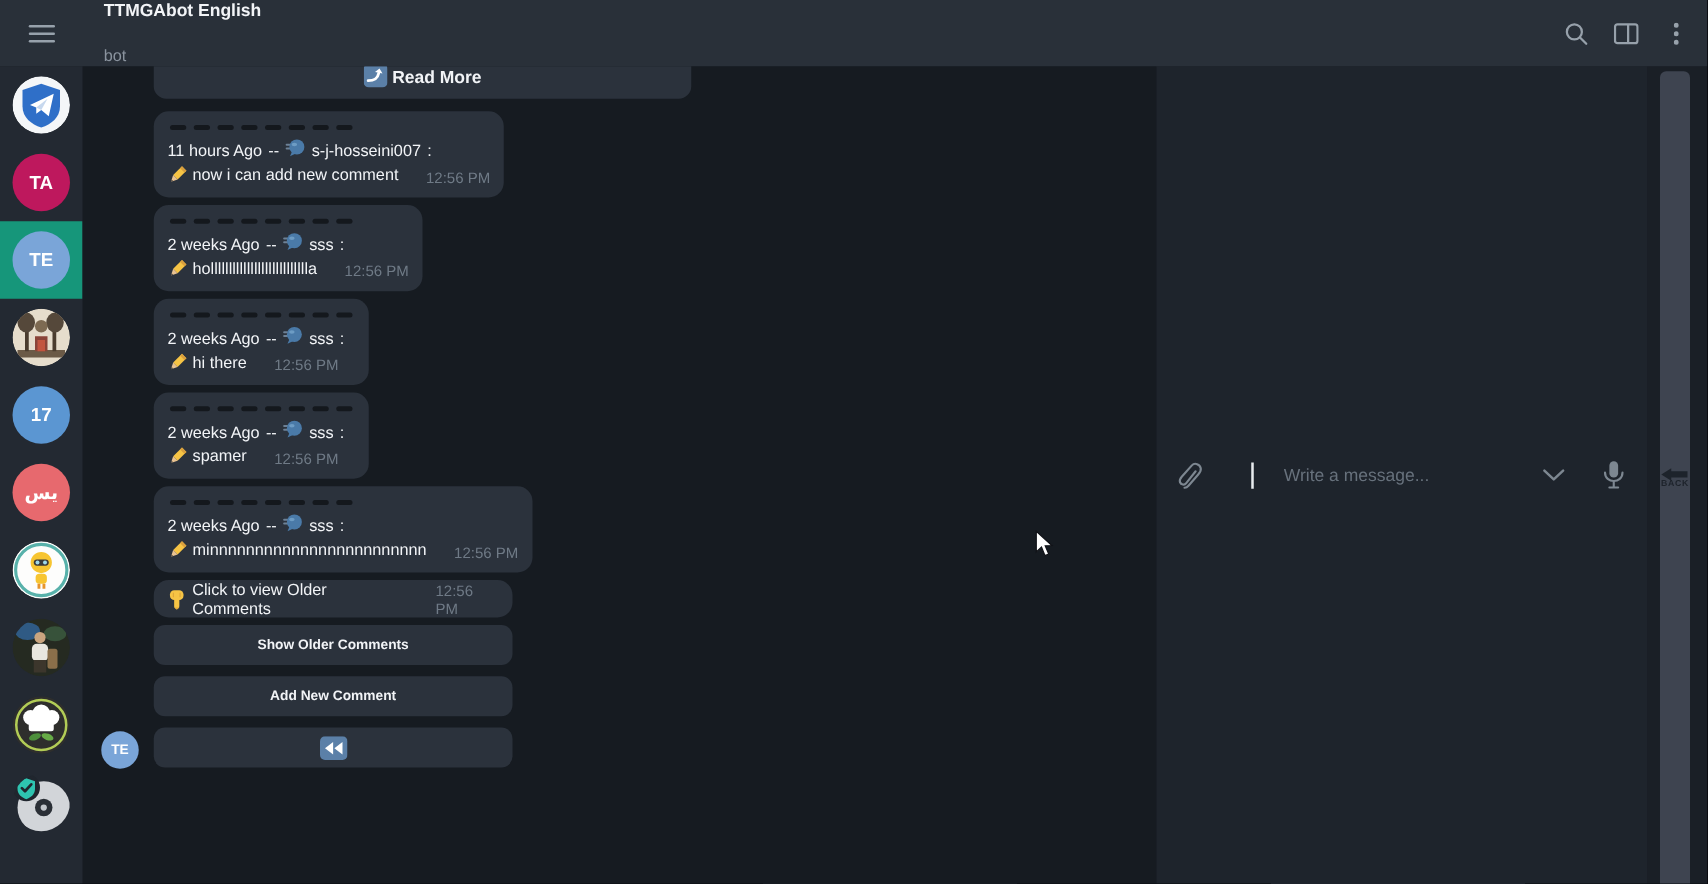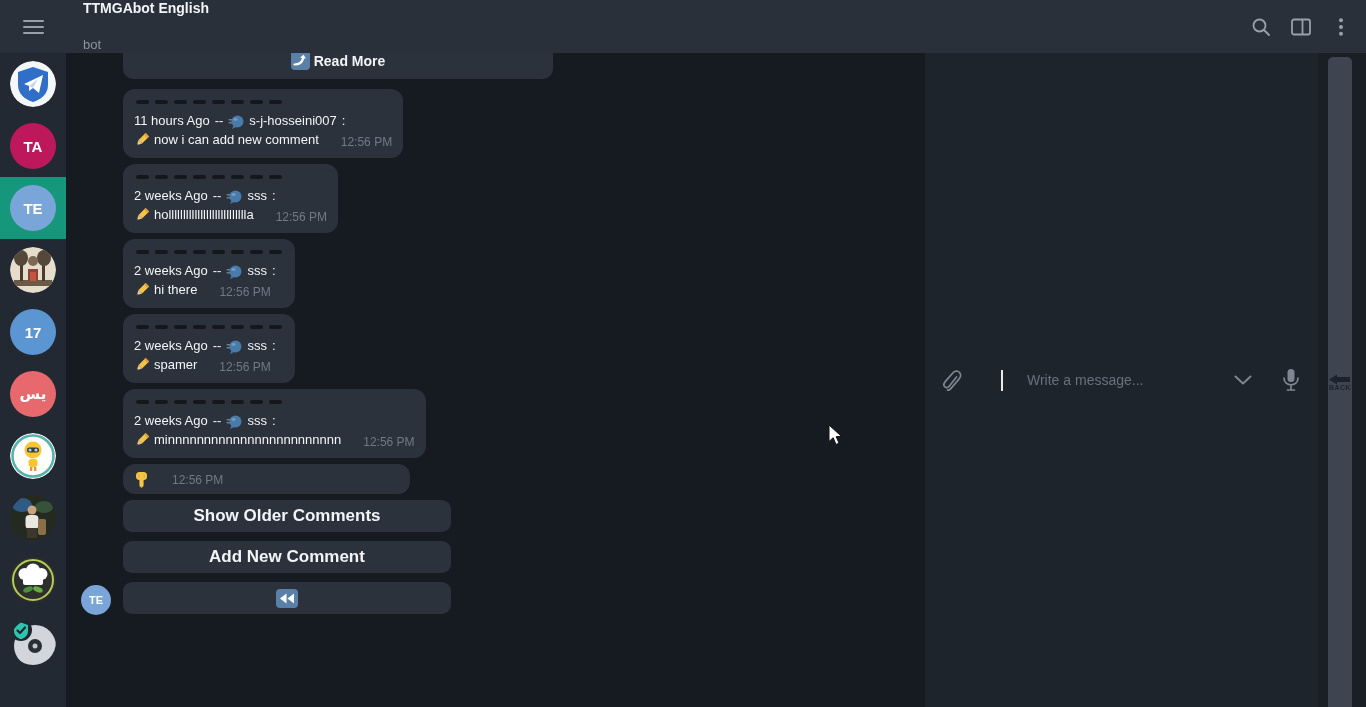--- a/index.html
+++ b/index.html
@@ -32,26 +32,26 @@
 
   
   .main{position:absolute;top:53px;left:66px;width:1300px;height:654px;display:flex;}
   .scroll{flex:1 1 auto;overflow:hidden;padding-left:57px;position:relative;background:var(--chat-bg);}
   .bubble{background:var(--bubble-bg);border-radius:12px;color:var(--text-primary);}
   .read-more{width:430px;height:37px;margin-top:-11px;margin-bottom:10px;border-radius:10px;display:flex;align-items:center;justify-content:center;gap:4px;font-weight:bold;font-size:14px;cursor:pointer;}
   .msg{display:inline-block;padding:9px 11px;margin-bottom:6px;font-size:13px;min-width:150px;}
   .msg-block{display:flex;flex-direction:column;align-items:flex-start;}
   .dashes{display:flex;gap:6px;margin:2px 2px 7px 2px;}
   .dashes span{display:block;width:13px;height:4px;border-radius:2px;background:var(--dash-color);}
-  .meta-line{display:flex;align-items:flex-end;gap:5px;line-height:19px;white-space:nowrap;}
+  .meta-line{display:flex;align-items:flex-start;gap:5px;line-height:19px;white-space:nowrap;}
   .text-line{display:flex;align-items:center;gap:4px;line-height:19px;white-space:nowrap;}
   .time{font-size:12px;color:var(--time-color);margin-left:18px;align-self:flex-end;transform:translateY(3px);}
   .single{width:287px;height:30px;display:flex;align-items:center;gap:5px;padding:0 11px;margin-bottom:6px;font-size:13px;}
   .single .time{transform:translateY(1px);align-self:center;}
-  .action-btn{width:328px;height:32px;border-radius:9px;display:flex;align-items:center;justify-content:center;font-size:17px;font-weight:bold;margin-bottom:9px;cursor:pointer;}
+  .action-btn{width:287px;height:32px;border-radius:9px;display:flex;align-items:center;justify-content:center;font-size:11px;font-weight:bold;margin-bottom:9px;cursor:pointer;}
   .rewind-row{position:relative;width:287px;height:32px;margin-bottom:10px;}
   .rewind-row .action-btn{position:absolute;left:0;top:0;margin:0;}
   .mini-avatar{position:absolute;left:-42px;top:3px;width:30px;height:30px;border-radius:50%;color:#fff;font-size:11px;font-weight:bold;display:flex;align-items:center;justify-content:center;}
 
   
   .composer{flex:0 0 52px;background:var(--composer-bg);display:flex;align-items:center;padding:0 14px;gap:22px;}
   .clip{width:26px;height:26px;display:flex;align-items:center;justify-content:center;cursor:pointer;margin-right:14px;}
   .caret{width:2px;height:21px;background:#e8ebee;margin-right:2px;}
   .msg-input{flex:1;background:transparent;border:none;outline:none;color:var(--text-primary);font-size:14px;font-family:inherit;}
   .msg-input::placeholder{color:var(--placeholder-color);}
@@ -402,20 +402,21 @@
 </div>
 
       <div class="single bubble">
         <svg width="15" height="17" viewBox="0 0 15 17">
           <rect x="2" y="1" width="11" height="8" rx="3.5" fill="#f6c445"></rect>
           <rect x="5.4" y="6" width="4.2" height="10" rx="2.1" fill="#f6c445"></rect>
           <path d="M5.4 15 L9.6 15 L7.5 17 Z" fill="#e0a93a"></path>
           <line x1="4.8" y1="3.2" x2="4.8" y2="6.8" stroke="#e0a93a" stroke-width="1"></line>
           <line x1="10.2" y1="3.2" x2="10.2" y2="6.8" stroke="#e0a93a" stroke-width="1"></line>
         </svg>
+        <span>Click to view Older Comments</span>
         <span class="time">12:56 PM</span>
       </div>
 
       <div id="action-buttons">
   <div class="action-btn bubble">
     <span class="label">Show Older Comments</span>
   </div>
 
   <div class="action-btn bubble">
     <span class="label">Add New Comment</span>

